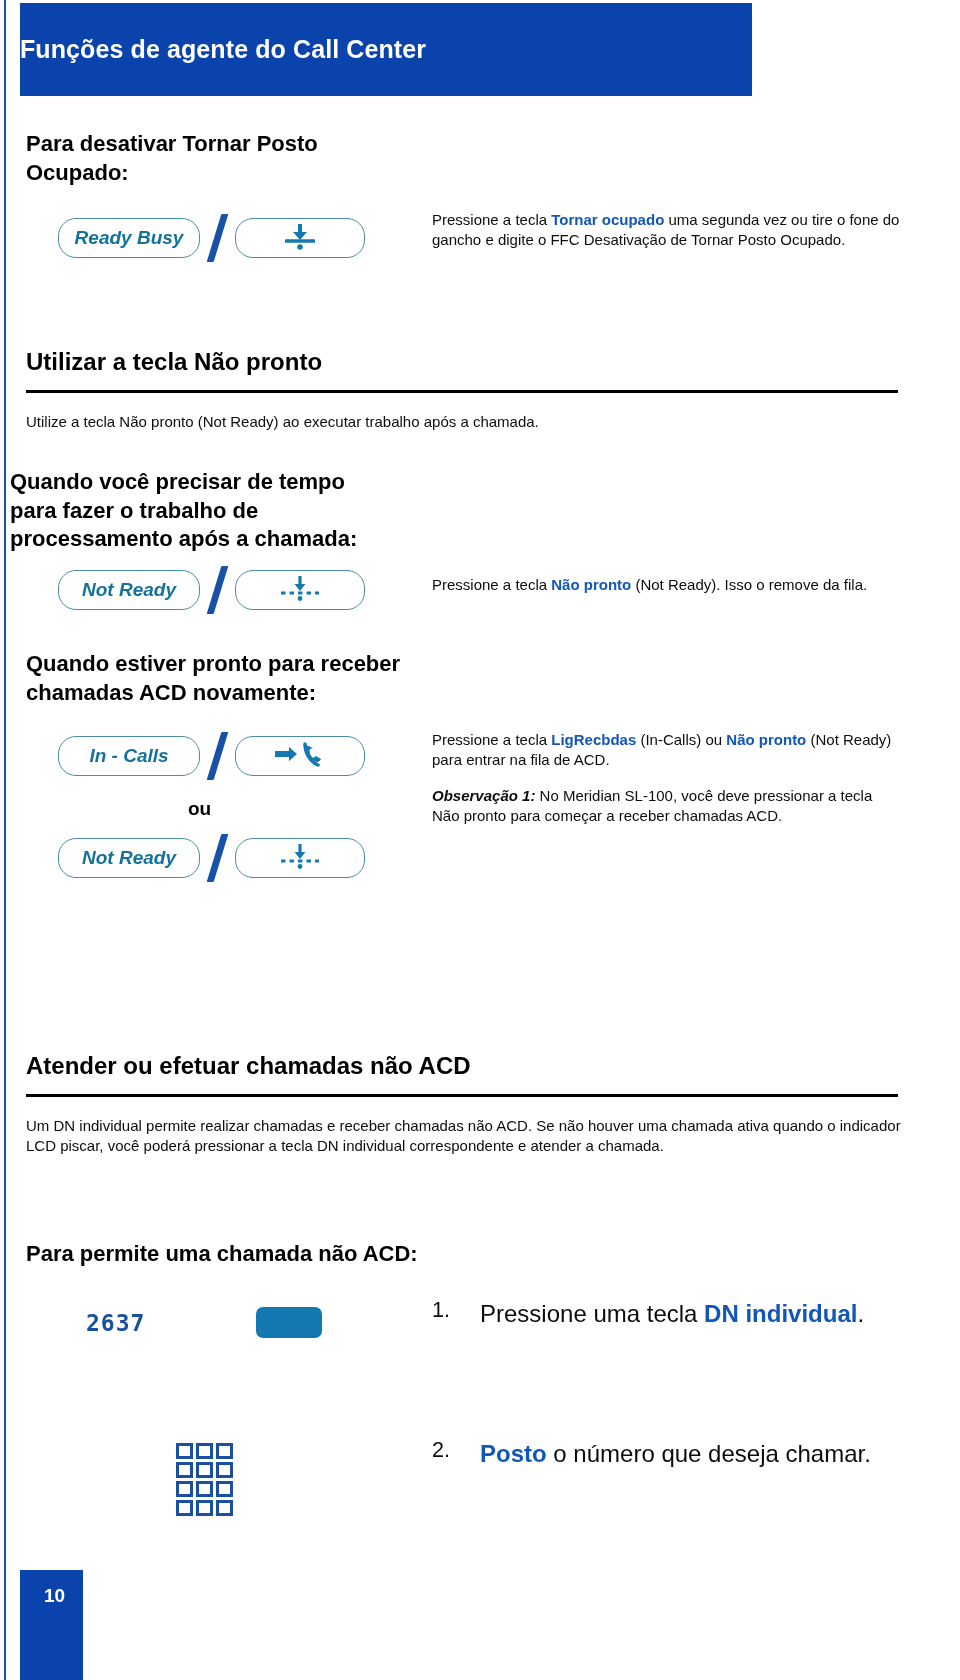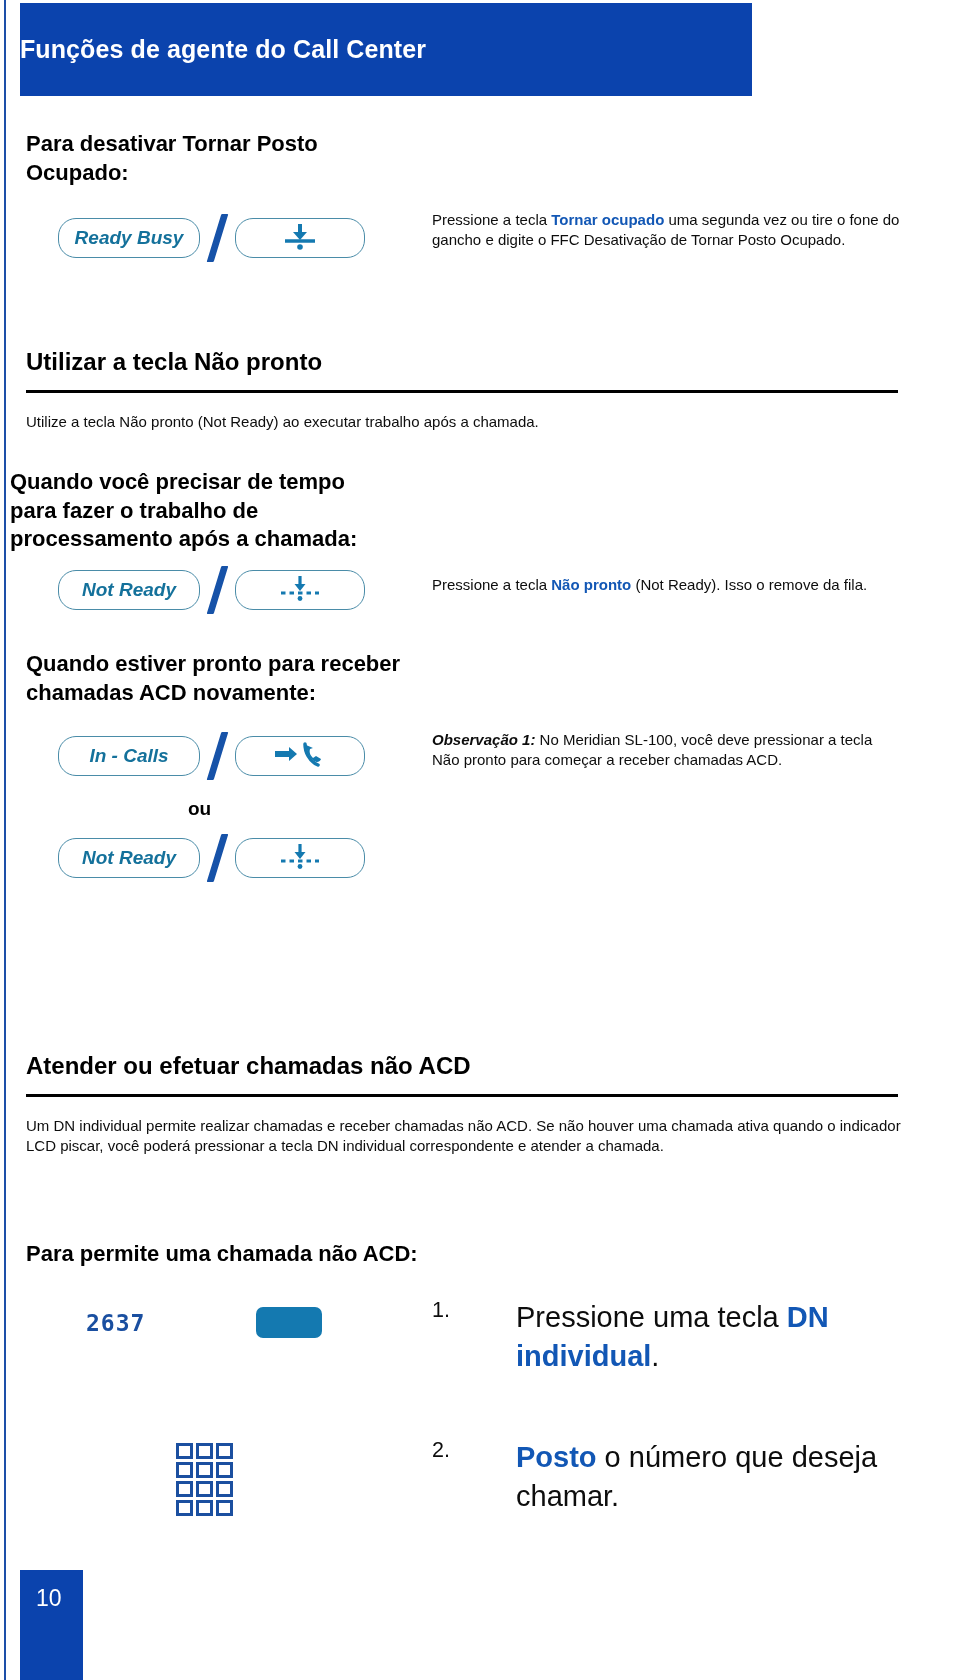--- a/index.html
+++ b/index.html
@@ -139,34 +139,35 @@
   }
 
   
   .num-item { position: absolute; display: flex; }
   .num-index {
     width: 48px;
     font-size: 21.5px;
     color: #0d0d0d;
     flex: none;
   }
-  .num-body { font-size: 29px; color: #0d0d0d; line-height: 1.33; margin-left: 36px; }
+  .num-body { font-size: 24px; color: #0d0d0d; line-height: 1.33; }
 
   
   .page-number-box {
     position: absolute;
     left: 20px; top: 1570px;
     width: 63px; height: 110px;
     background: #0b43ad;
   }
   .page-number {
     color: #fff;
-    font-size: 23px;
-    font-weight: normal;
+    font-size: 19px;
+    font-weight: bold;
     padding: 15px 0 0 16px;
+    margin-left: 8px;
   }
 </style>
 </head>
 <body>
 
 <div class="page-edge-rule"></div>
 
 <div class="header-banner">
   <div class="header-title">Funções de agente do Call Center</div>
 </div>
@@ -258,20 +259,23 @@
         <path d="M20.5 11 L26 18 L31.5 11 Z" fill="#1479b0"></path>
         <path d="M7 20 L45 20" stroke="#1479b0" stroke-width="3.2" stroke-dasharray="4.5 4"></path>
         <circle cx="26" cy="25.5" r="2.4" fill="#1479b0"></circle>
       </svg>
     </span>
   </div>
 </div>
 
 <div class="right-text body-text" style="left:432px; top:730px;">
   <p>
+    <span>Pressione a tecla </span><span class="blue">LigRecbdas</span><span> (In-Calls) ou </span><span class="blue">Não pronto</span><span> (Not Ready) para entrar na fila de ACD.</span>
+  </p>
+  <p>
     <span class="note-lead">Observação 1:</span><span> No Meridian SL-100, você deve pressionar a tecla Não pronto para começar a receber chamadas ACD.</span>
   </p>
 </div>
 
 <div class="section-heading" style="left:26px; top:1052px;">Atender ou efetuar chamadas não ACD</div>
 <div class="section-rule" style="left:26px; top:1094px; width:872px;"></div>
 
 <div class="body-text" style="position:absolute; left:26px; top:1116px; width:880px;">Um DN individual permite realizar chamadas e receber chamadas não ACD. Se não houver uma chamada ativa quando o indicador LCD piscar, você poderá pressionar a tecla DN individual correspondente e atender a chamada.</div>
 
 <div class="lead-bold" style="position:absolute; left:26px; top:1240px; width:500px;">Para permite uma chamada não ACD:</div>

